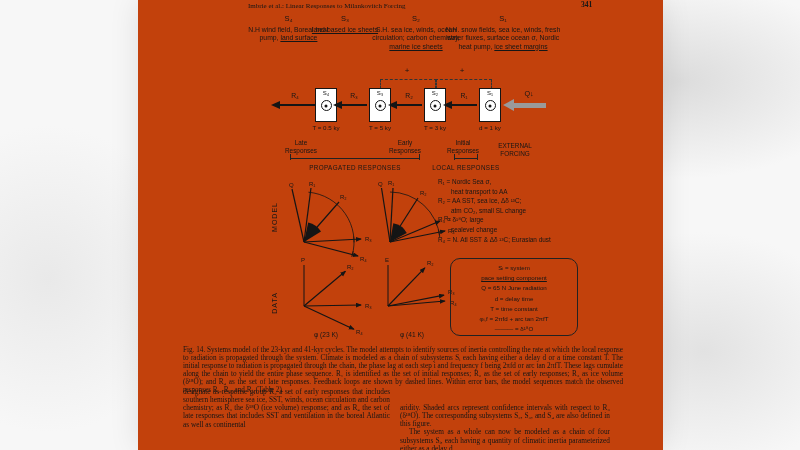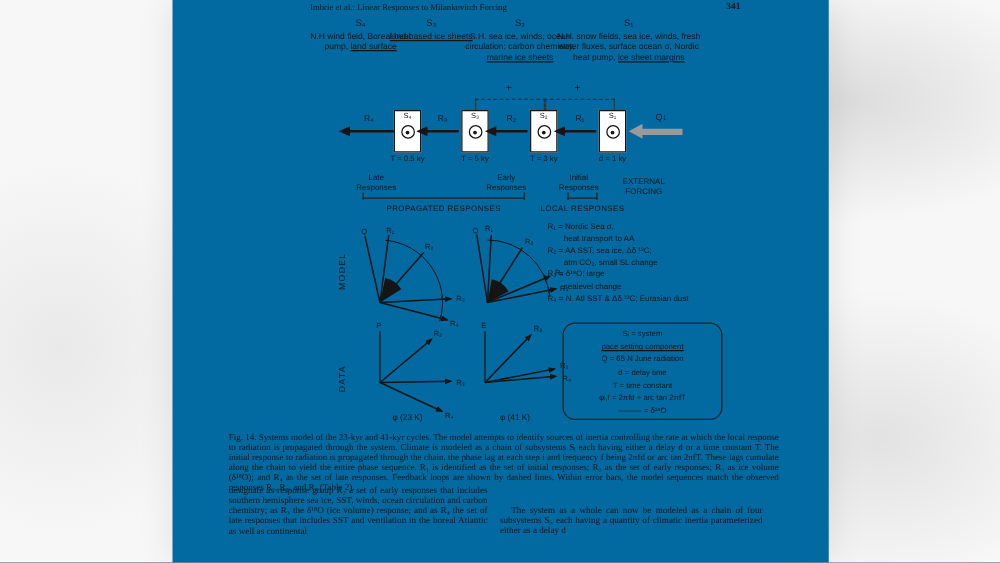--- a/index.html
+++ b/index.html
@@ -7,21 +7,21 @@
     width:800px;height:450px;overflow:hidden;position:relative;
     background:
       radial-gradient(ellipse 260px 140px at 85% 18%, #dcdcdc 0%, rgba(220,220,220,0) 70%),
       radial-gradient(ellipse 220px 170px at 88% 78%, #e2e2e2 0%, rgba(226,226,226,0) 70%),
       radial-gradient(ellipse 200px 220px at 6% 62%, #e9e9e9 0%, rgba(233,233,233,0) 70%),
       #f7f7f7;
     font-family:"Liberation Sans",sans-serif;color:#161616;
   }
   .page{
     position:absolute;left:138px;top:0;width:525px;height:450px;
-    background:#0369a1;box-shadow:0 0 28px rgba(0,0,0,0.10);overflow:hidden;
+    background:#c2410c;box-shadow:0 0 28px rgba(0,0,0,0.10);overflow:hidden;
   }
   .abs{position:absolute;}
   .ser{font-family:"Liberation Serif",serif;}
   .fig{font-family:"Liberation Sans",sans-serif;}
   .ctr{text-align:center;}
   .preline{white-space:pre-line;}
   .u{text-decoration:underline;}
   .coltxt{font-size:6.8px;line-height:8.4px;}
   .colhdr{font-size:7.5px;margin-bottom:3px;}
   
@@ -228,16 +228,17 @@
     <div>d = delay time</div>
     <div>T = time constant</div>
     <div>φᵢ,f = 2πfd + arc tan  2πfT</div>
     <div>———  =  δ¹⁸O</div>
   </div>
 
   <div class="caption ser" style="left:45px;top:347px;width:440px;">Fig. 14.  Systems model of the 23-kyr and 41-kyr cycles.  The model attempts to identify sources of inertia controlling the rate at which the local response to radiation is propagated through the system.  Climate is modeled as a chain of subsystems Sᵢ each having either a delay d or a time constant T.  The initial response to radiation is propagated through the chain, the phase lag at each step i and frequency f being 2πfd  or arc tan 2πfT.  These lags cumulate along the chain to yield the entire phase sequence.  R₁ is identified as the set of initial responses; R₂ as the set of early responses; R₃ as ice volume (δ¹⁸O); and R₄ as the set of late responses.  Feedback loops are shown by dashed lines.  Within error bars, the model sequences match the observed responses R₂, R₃, and R₄ (Table 2).</div>
 
   <div class="bodycol ser" style="left:45px;top:388px;width:207px;">designate as response group R₂ a set of early responses that includes southern hemisphere sea ice, SST, winds, ocean circulation and carbon chemistry; as R₃ the δ¹⁸O (ice volume) response; and as R₄ the set of late responses that includes SST and ventilation in the boreal Atlantic as well as continental</div>
   <div class="bodycol ser" style="left:262px;top:404px;width:210px;">
+    <div>aridity.  Shaded arcs represent confidence intervals with respect to R₃ (δ¹⁸O).  The corresponding subsystems S₂, S₃, and S₄ are also defined in this figure.</div>
     <div style="text-indent:9px;">The system as a whole can now be modeled as a chain of four subsystems Sᵢ, each having a quantity of climatic inertia parameterized either as a delay d</div>
   </div>
 
 </div>
 
 </body></html>

